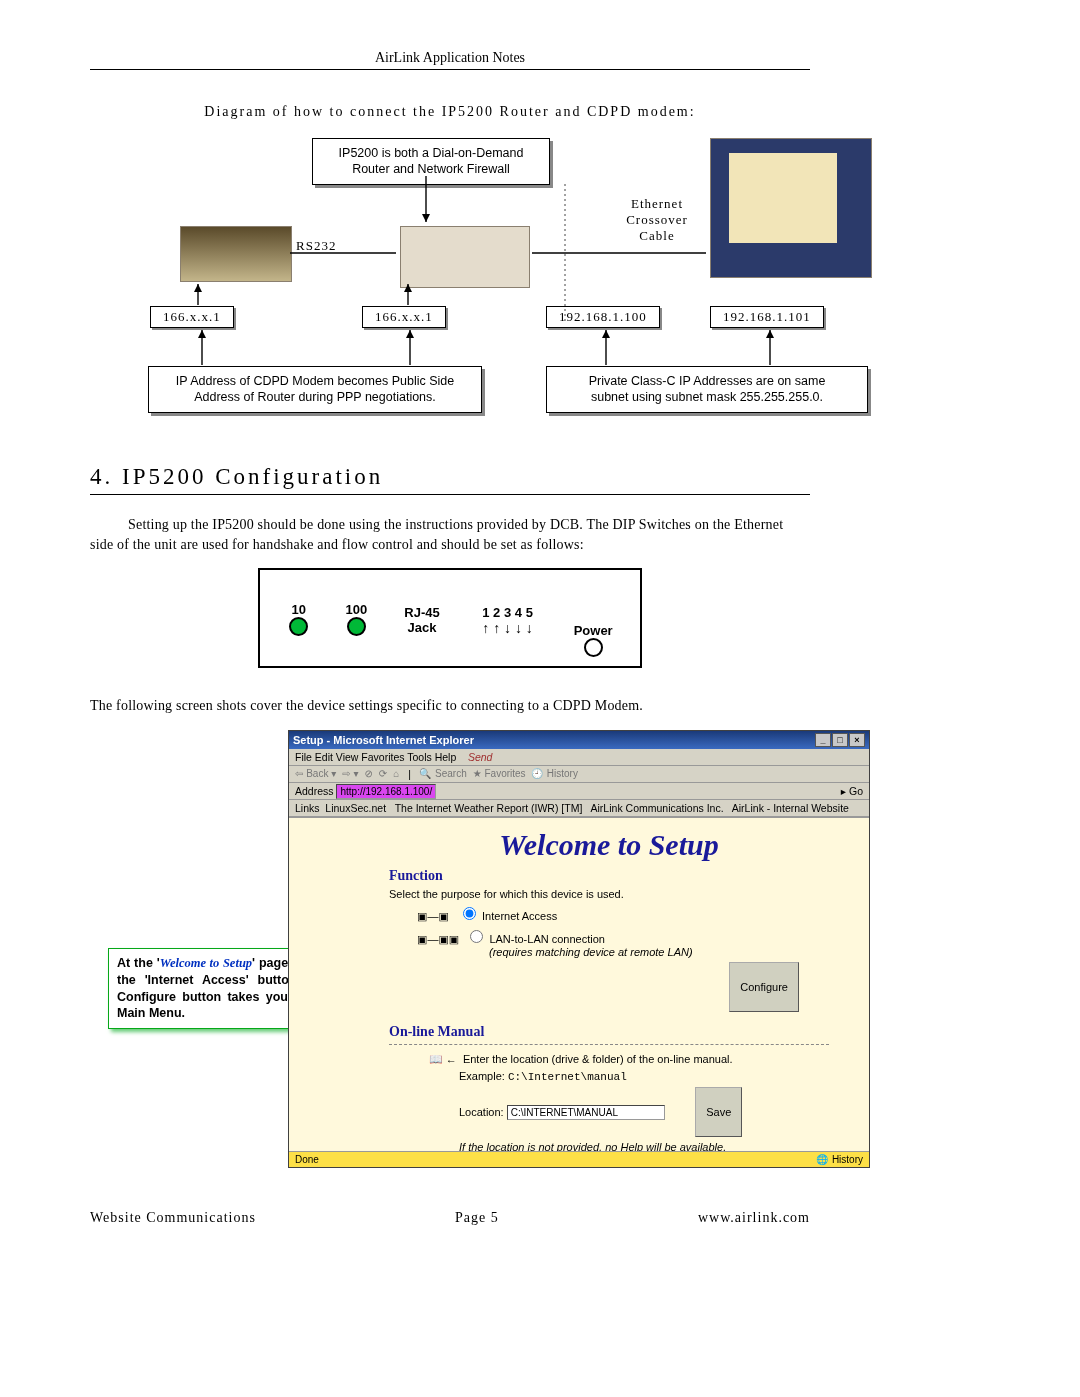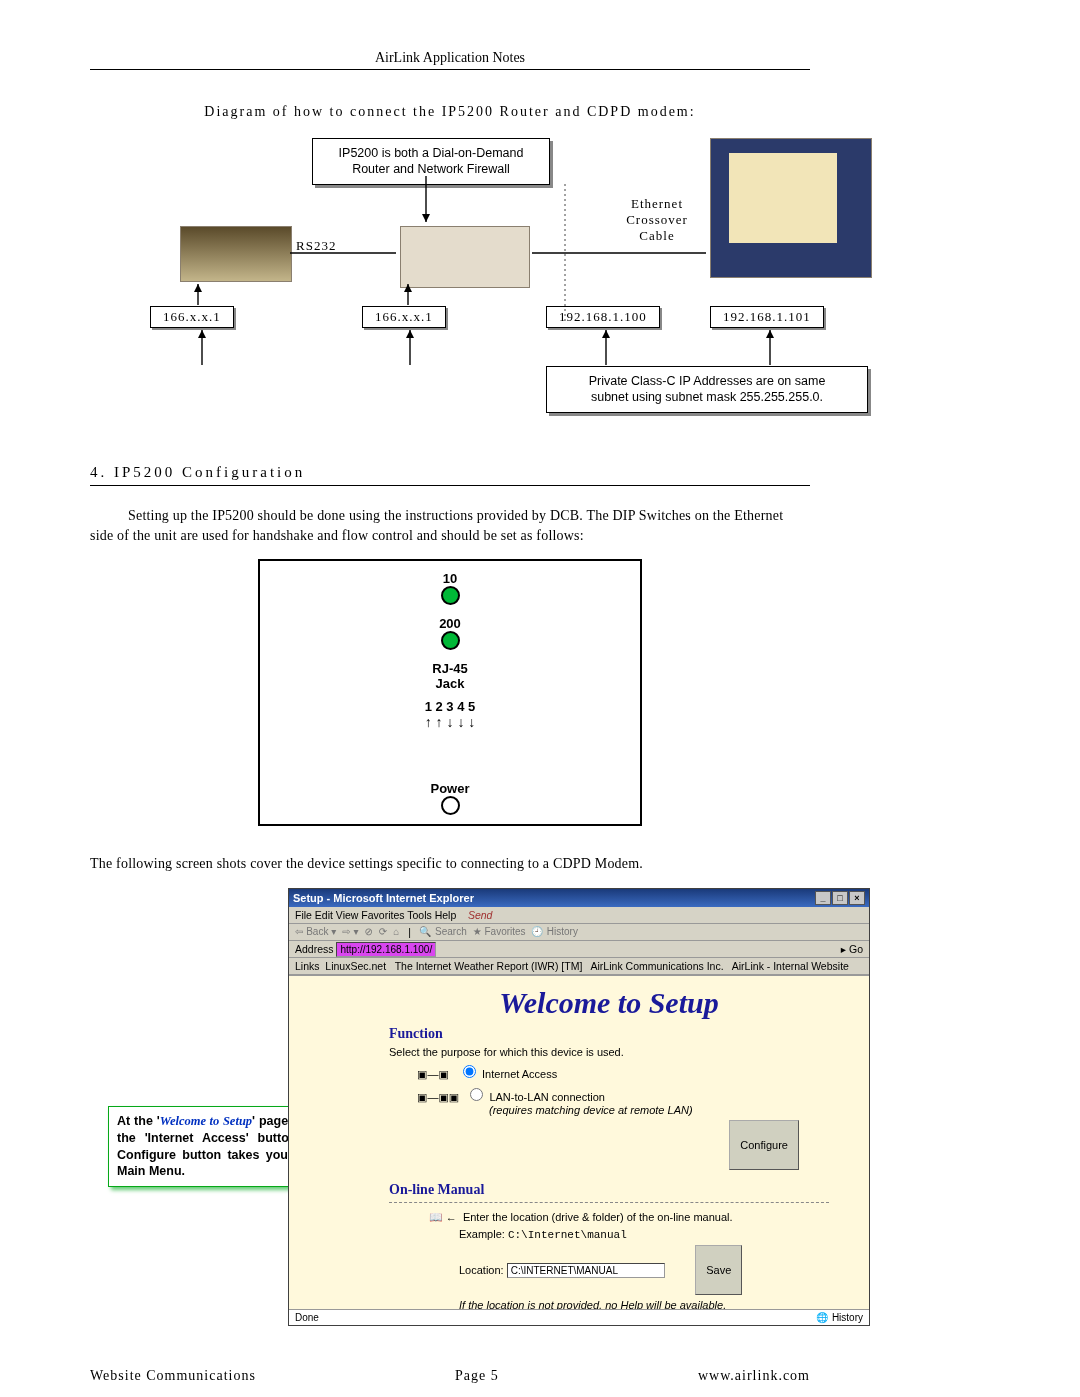--- a/index.html
+++ b/index.html
@@ -40,30 +40,30 @@
     font-family: Georgia, serif;
     font-size: 13px;
     letter-spacing: 1px;
   }
   .img-placeholder {
     position: absolute;
     background: #d6cfc2;
     border: 1px solid #8a7f6f;
   }
   .lbl { position: absolute; font-size: 13px; letter-spacing: 1px; text-align: center;}
-  .section-title { font-size: 15px; letter-spacing: 3px; margin: 24px 0 2px 0;}
+  .section-title { font-size: 23px; letter-spacing: 3px; margin: 24px 0 2px 0;}
   .rule { border: none; border-top: 1.5px solid #000; margin: 4px 0 20px 0;}
   .body-para { font-size: 14px; line-height: 1.4; margin-bottom: 14px; letter-spacing: 0.2px;}
   .indent { text-indent: 38px;}
   .dip-box {
     width: 360px; margin: 0 auto 28px auto; border: 2px solid #000;
     font-family: Arial, Helvetica, sans-serif; font-weight: bold; font-size: 13px;
     padding: 10px 10px 6px 10px;
   }
-  .dip-row { display: flex; align-items: center; justify-content: space-around; gap: 8px; flex-direction: column;}
+  .dip-row { display: flex; align-items: center; justify-content: space-around; }
   .led { width: 15px; height: 15px; border: 2px solid #000; border-radius: 50%; display: inline-block;}
   .green { background: #00b837;}
   .white { background: #fff;}
   .arrow-col { display:flex; gap:4px; font-size:14px;}
   .screenshot-wrap { position: relative; height: 440px;}
   .callout {
     position: absolute;
     left: 18px; top: 218px;
     width: 214px;
     border: 1px solid #06a818;
@@ -120,21 +120,21 @@
   .tiny { font-size: 11px; margin: 4px 0;}
   .italic { font-style: italic;}
   .mono { font-family: "Courier New", monospace; font-size: 11px;}
   .gbtn {
     display:inline-block; background:#d0d0c0; border:1px outset #aaa;
     padding:18px 10px; font-size:11px;
   }
   .input-like { border:1px inset #999; background:#fff; padding:1px 3px; font-size:10px;}
   .statusbar {
     position:absolute; bottom:0; left:0; right:0;
-    background:#ffffff; border-top:1px solid #999;
+    background:#fde047; border-top:1px solid #999;
     display:flex; justify-content:space-between; padding:2px 6px; font-size:10px;
   }
   .footer {
     display: flex; justify-content: space-between; font-size: 14px; margin-top: 40px;
     letter-spacing: 1px;
   }
   svg.connector { position:absolute; top:0; left:0; pointer-events:none;}
 </style>
 </head>
 <body>
@@ -162,20 +162,24 @@
     <span>Ethernet</span><br>
     <span>Crossover</span><br>
     <span>Cable</span>
   </div>
 
   <div class="ip-box" style="left:60px; top:168px;">166.x.x.1</div>
   <div class="ip-box" style="left:272px; top:168px;">166.x.x.1</div>
   <div class="ip-box" style="left:456px; top:168px;">192.168.1.100</div>
   <div class="ip-box" style="left:620px; top:168px;">192.168.1.101</div>
 
+  <div class="shadow-box" style="left:58px; top:228px; width:312px;">
+    <span>IP Address of CDPD Modem becomes Public Side</span><br>
+    <span>Address of Router during PPP negotiations.</span>
+  </div>
   <div class="shadow-box" style="left:456px; top:228px; width:300px;">
     <span>Private Class-C IP Addresses are on same</span><br>
     <span>subnet using subnet mask 255.255.255.0.</span>
   </div>
 
   <svg class="connector" width="820" height="290">
     <defs>
         <marker id="ah" markerWidth="8" markerHeight="8" refX="6" refY="3" orient="auto">
           <path d="M0,0 L6,3 L0,6 Z" fill="#000"></path>
         </marker>
@@ -198,21 +202,21 @@
 
 <p class="body-para indent">Setting up the IP5200 should be done using the instructions provided by DCB.  The DIP Switches on the Ethernet side of the unit are used for handshake and flow control and should be set as follows:</p>
 
 <div class="dip-box">
   <div class="dip-row">
     <div style="width:34px; text-align:center;">
       <div>10</div>
       <span class="led green"></span>
     </div>
     <div style="width:34px; text-align:center;">
-      <div>200</div>
+      <div>100</div>
       <span class="led green"></span>
     </div>
     <div style="width:50px; text-align:center;">
       <div>RJ-45</div>
       <div>Jack</div>
     </div>
     <div style="width:74px; text-align:center;">
       <div>1 2 3 4 5</div>
       <div class="arrow-col" style="justify-content:center;">↑ ↑ ↓ ↓ ↓</div>
     </div>

